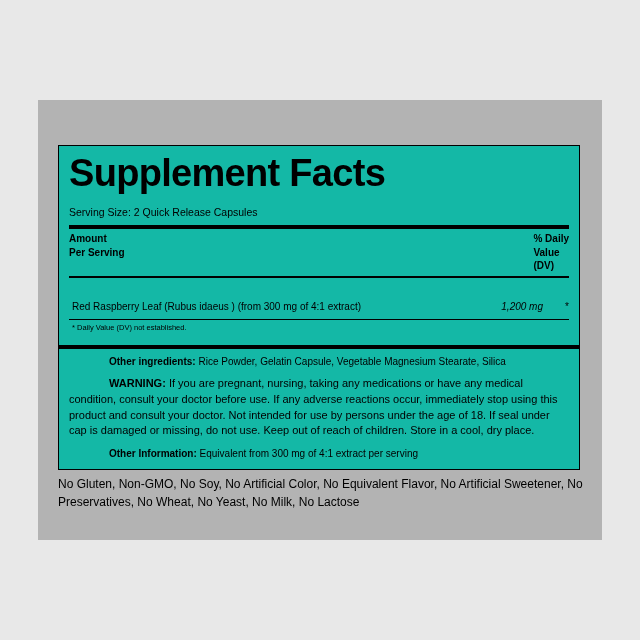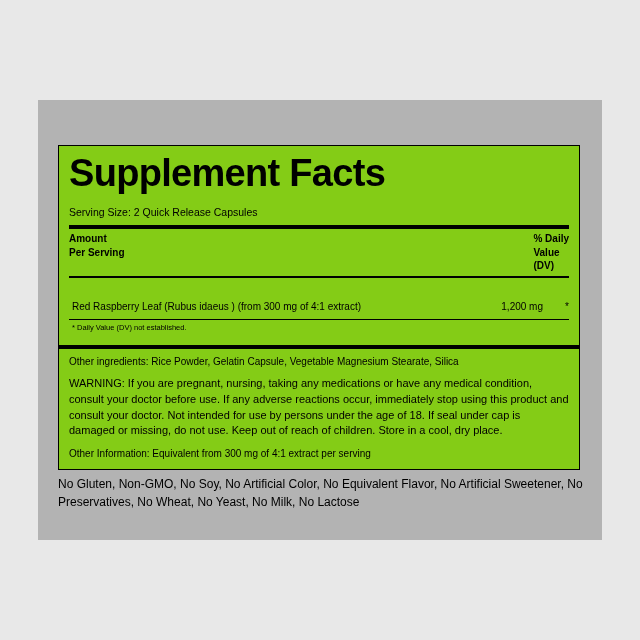--- a/index.html
+++ b/index.html
@@ -36,21 +36,21 @@
     line-height: 1.3;
   }
   .directions b {
     font-weight: bold;
   }
   .facts-box {
     position: absolute;
     left: 20px;
     top: 45px;
     width: 522px;
-    background: #84cc16;
+    background: #14b8a6;
     border: 1.5px solid #000;
     box-sizing: border-box;
     padding: 0;
   }
   .facts-inner {
     padding: 6px 10px 4px 10px;
   }
   .facts-title {
     font-size: 38px;
     font-weight: bold;
@@ -98,40 +98,41 @@
     margin-top: 16px;
   }
   .nutrient-name {
     flex: 1 1 auto;
     padding-left: 3px;
   }
   .nutrient-amt {
     width: 70px;
     text-align: right;
     padding-right: 10px;
+    font-style: italic;
   }
   .nutrient-dv {
     width: 16px;
     text-align: right;
   }
   .footnote {
     font-size: 7.5px;
     color: #000;
     padding: 3px 0 4px 3px;
   }
   .below-box {
     padding: 0;
   }
   .para {
     font-size: 10px;
     color: #000;
     line-height: 1.38;
     padding: 6px 10px 2px 10px;
   }
-  .para b { font-weight: normal; }
+  .para b { font-weight: bold; margin-left: 40px; }
   .warning {
     font-size: 11px;
     line-height: 1.42;
   }
   .claims {
     position: absolute;
     left: 20px;
     top: 375px;
     width: 528px;
     font-size: 12px;

